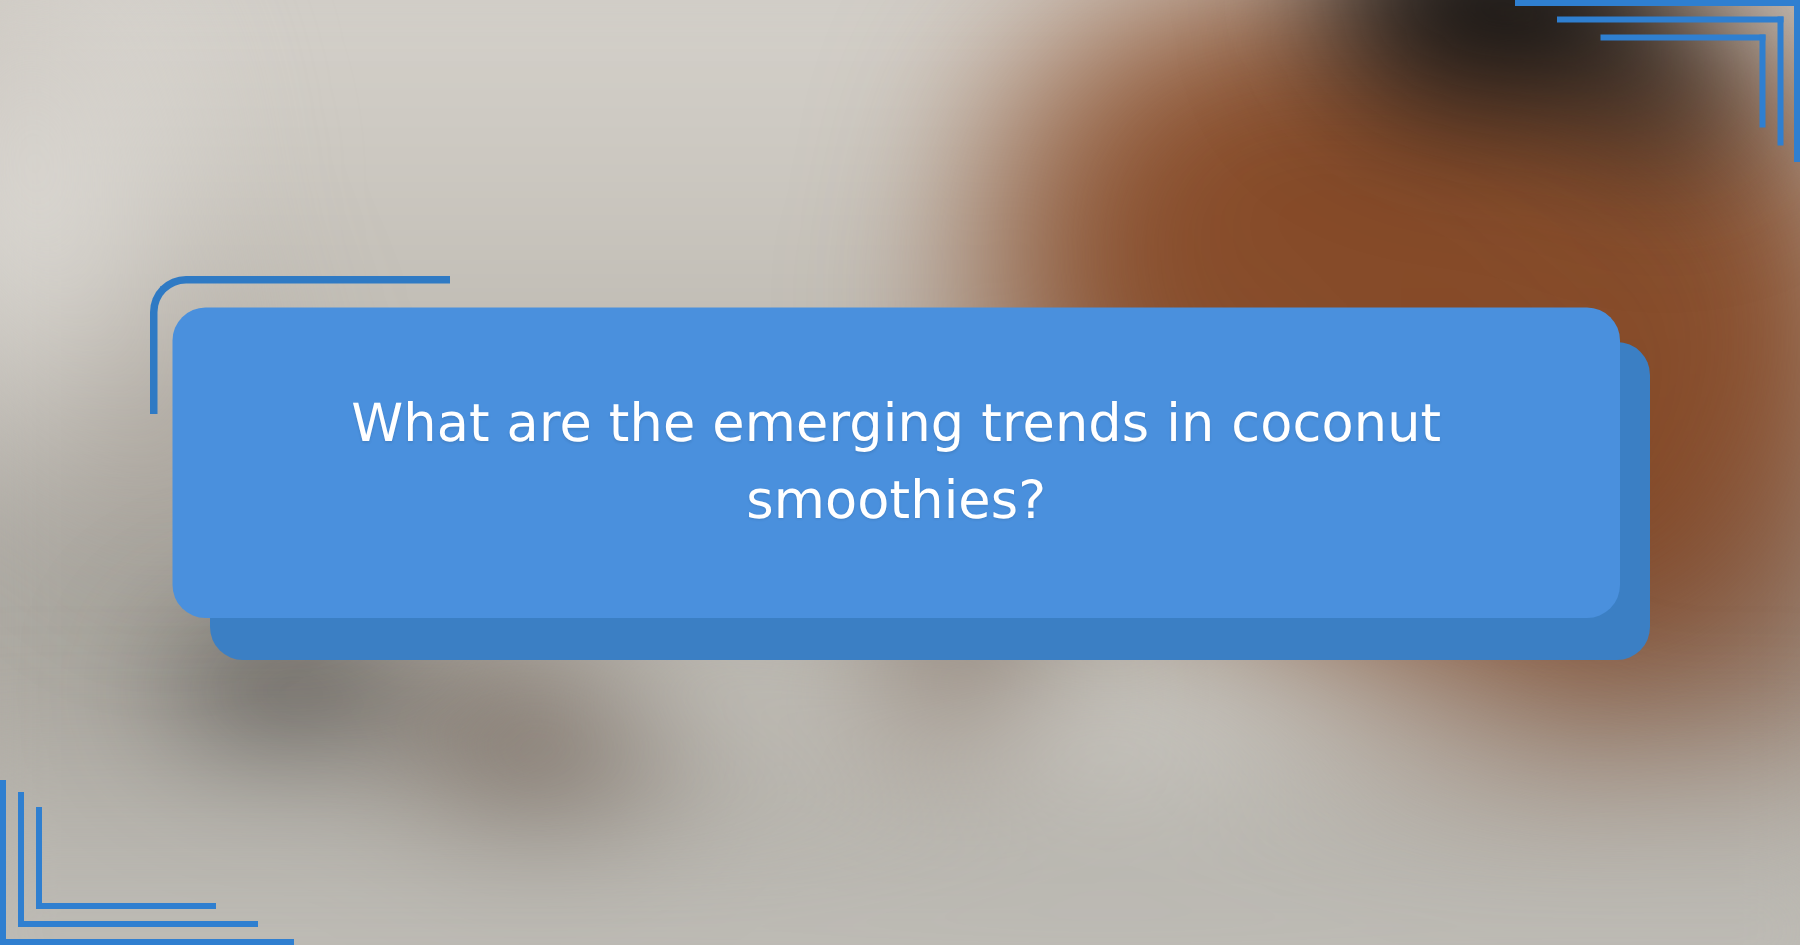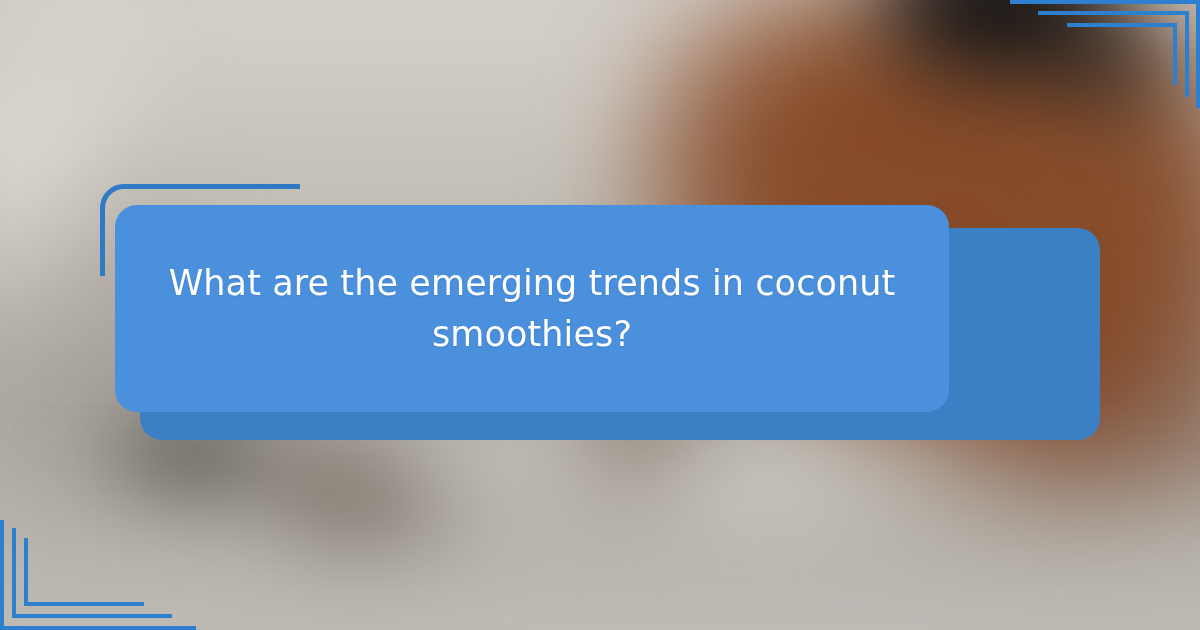--- a/index.html
+++ b/index.html
@@ -84,21 +84,21 @@
     left: 140px;
     top: 228px;
     width: 960px;
     height: 212px;
     border-radius: 22px;
   }
   .card-front {
     position: absolute;
     left: 115px;
     top: 205px;
-    width: 834px;
+    width: 965px;
     height: 207px;
     border-radius: 22px;
     display: flex;
     align-items: center;
     justify-content: center;
   }
   .card-outline {
     position: absolute;
     left: 100px;
     top: 184px;

